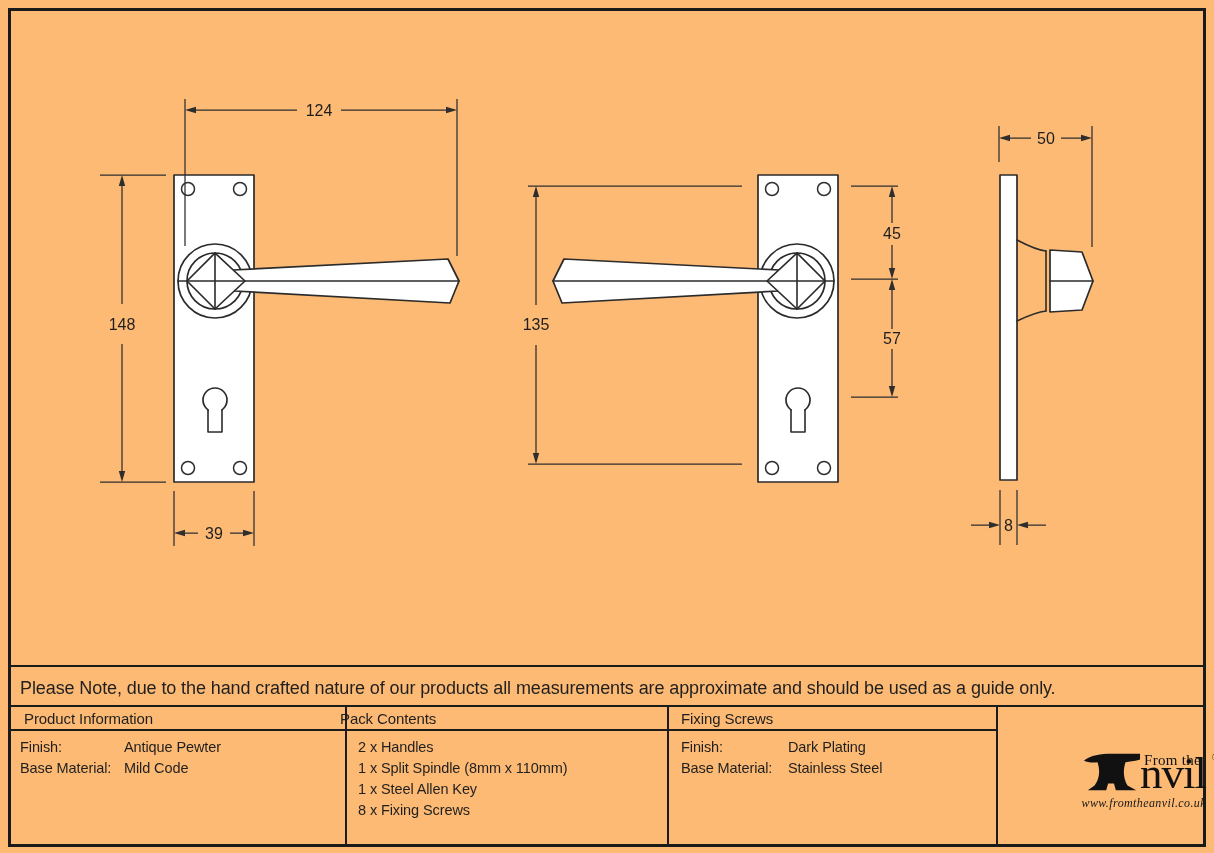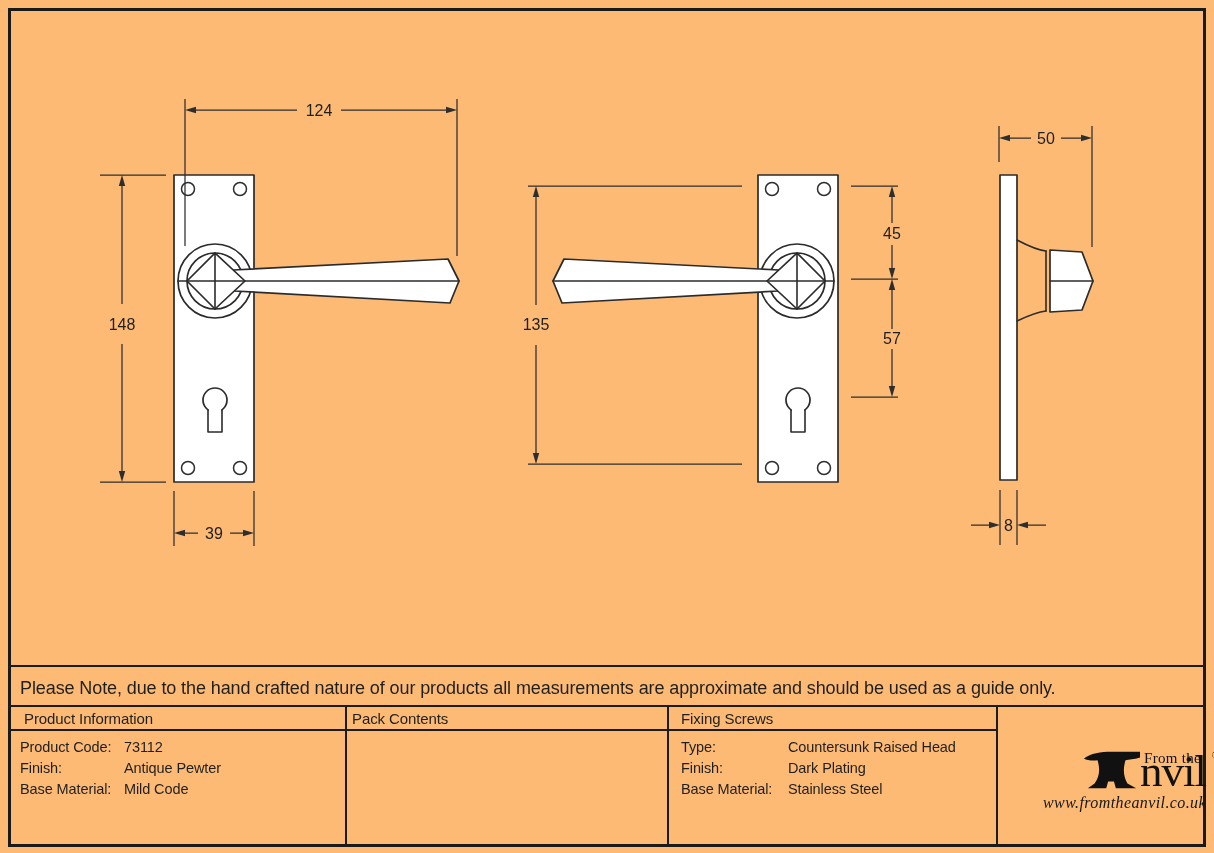--- a/index.html
+++ b/index.html
@@ -22,21 +22,21 @@
   .logo-cell{position:absolute;left:997px;top:706px;width:209px;height:139px;
              display:flex;flex-direction:column;align-items:flex-end;justify-content:center;}
   .logo-row{position:relative;display:flex;align-items:flex-end;height:52px;}
   .anvil-svg{display:block;margin-right:-1px;}
   .logo-word{position:relative;font-family:"Liberation Serif",serif;font-size:45px;line-height:40px;
              letter-spacing:-1px;color:#111;}
   .from-the{position:absolute;top:-13px;left:4px;font-family:"Liberation Serif",serif;
             font-size:15px;letter-spacing:0.3px;color:#111;white-space:nowrap;}
   .reg-mark{position:absolute;top:-16px;right:-13px;font-family:"Liberation Serif",serif;
             font-size:11px;color:#111;}
-  .logo-url{font-family:"Liberation Serif",serif;font-style:italic;font-size:16px;
+  .logo-url{font-family:"Liberation Serif",serif;font-style:italic;font-size:12px;
             letter-spacing:0.4px;color:#161616;margin-top:3px;}
 
   
   .oln{fill:#ffffff;stroke:#2b2b2b;stroke-width:1.7;stroke-linejoin:round;}
   .lin{fill:none;stroke:#2b2b2b;stroke-width:1.6;stroke-linejoin:round;stroke-linecap:round;}
   .thn{fill:none;stroke:#2e2e2e;stroke-width:1.5;}
   .dim{fill:none;stroke:#2e2e2e;stroke-width:1.25;}
   .arr{fill:#2e2e2e;stroke:none;}
   .dtx{font-family:"Liberation Sans",sans-serif;font-size:16px;fill:#1f1f1f;text-anchor:middle;}
 </style>
@@ -156,44 +156,42 @@
   <div class="hline" style="left:8px;top:665px;width:1198px;height:2px;"></div>
   <div class="hline" style="left:8px;top:705px;width:1198px;height:2px;"></div>
   <div class="hline" style="left:8px;top:729px;width:989px;height:2px;"></div>
   <div class="vline" style="left:345px;top:705px;width:2px;height:139px;"></div>
   <div class="vline" style="left:667px;top:705px;width:2px;height:139px;"></div>
   <div class="vline" style="left:996px;top:705px;width:2px;height:139px;"></div>
 
   <div class="note-text">Please Note, due to the hand crafted nature of our products all measurements are approximate and should be used as a guide only.</div>
 
   <div class="col-header" style="left:24px;top:710px;">Product Information</div>
-  <div class="col-header" style="left:352px;top:710px;">Pack Contents</div>
+  <div class="col-header" style="left:340px;top:710px;">Pack Contents</div>
   <div class="col-header" style="left:681px;top:710px;text-align:right;">Fixing Screws</div>
 
   <div class="cell-body" style="left:20px;top:740px;width:318px;">
-    <div class="kv">
-      <span class="k">Product Code:</span>
-      <span class="v">73112</span>
-    </div>
     <div class="kv">
       <span class="k">Finish:</span>
       <span class="v">Antique Pewter</span>
     </div>
     <div class="kv">
       <span class="k">Base Material:</span>
       <span class="v">Mild Code</span>
     </div>
   </div>
 
+  <div class="cell-body" style="left:358px;top:740px;width:300px;">
+    <div class="li">2 x Handles</div>
+    <div class="li">1 x Split Spindle (8mm x 110mm)</div>
+    <div class="li">1 x Steel Allen Key</div>
+    <div class="li">8 x Fixing Screws</div>
+  </div>
 
   <div class="cell-body" style="left:681px;top:740px;width:310px;">
-    <div class="kv kv2">
-      <span class="k">Type:</span>
-      <span class="v">Countersunk Raised Head</span>
-    </div>
     <div class="kv kv2">
       <span class="k">Finish:</span>
       <span class="v">Dark Plating</span>
     </div>
     <div class="kv kv2">
       <span class="k">Base Material:</span>
       <span class="v">Stainless Steel</span>
     </div>
   </div>
 

